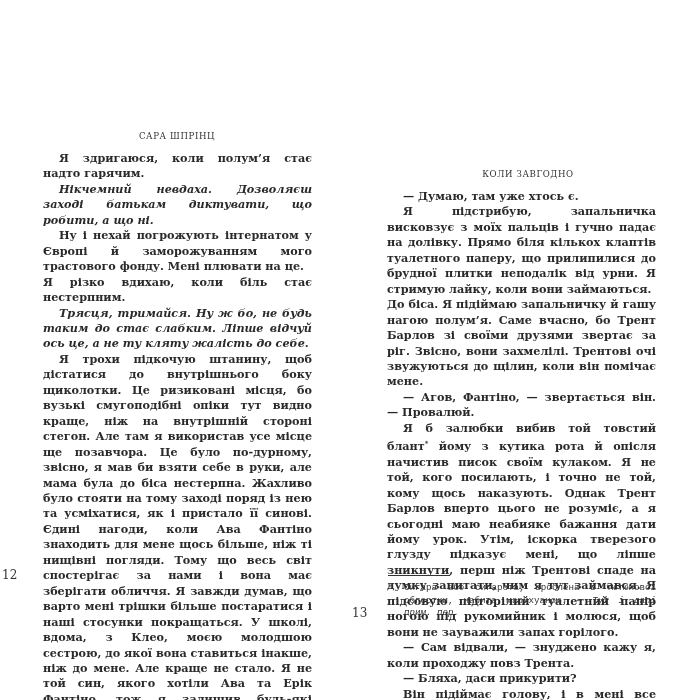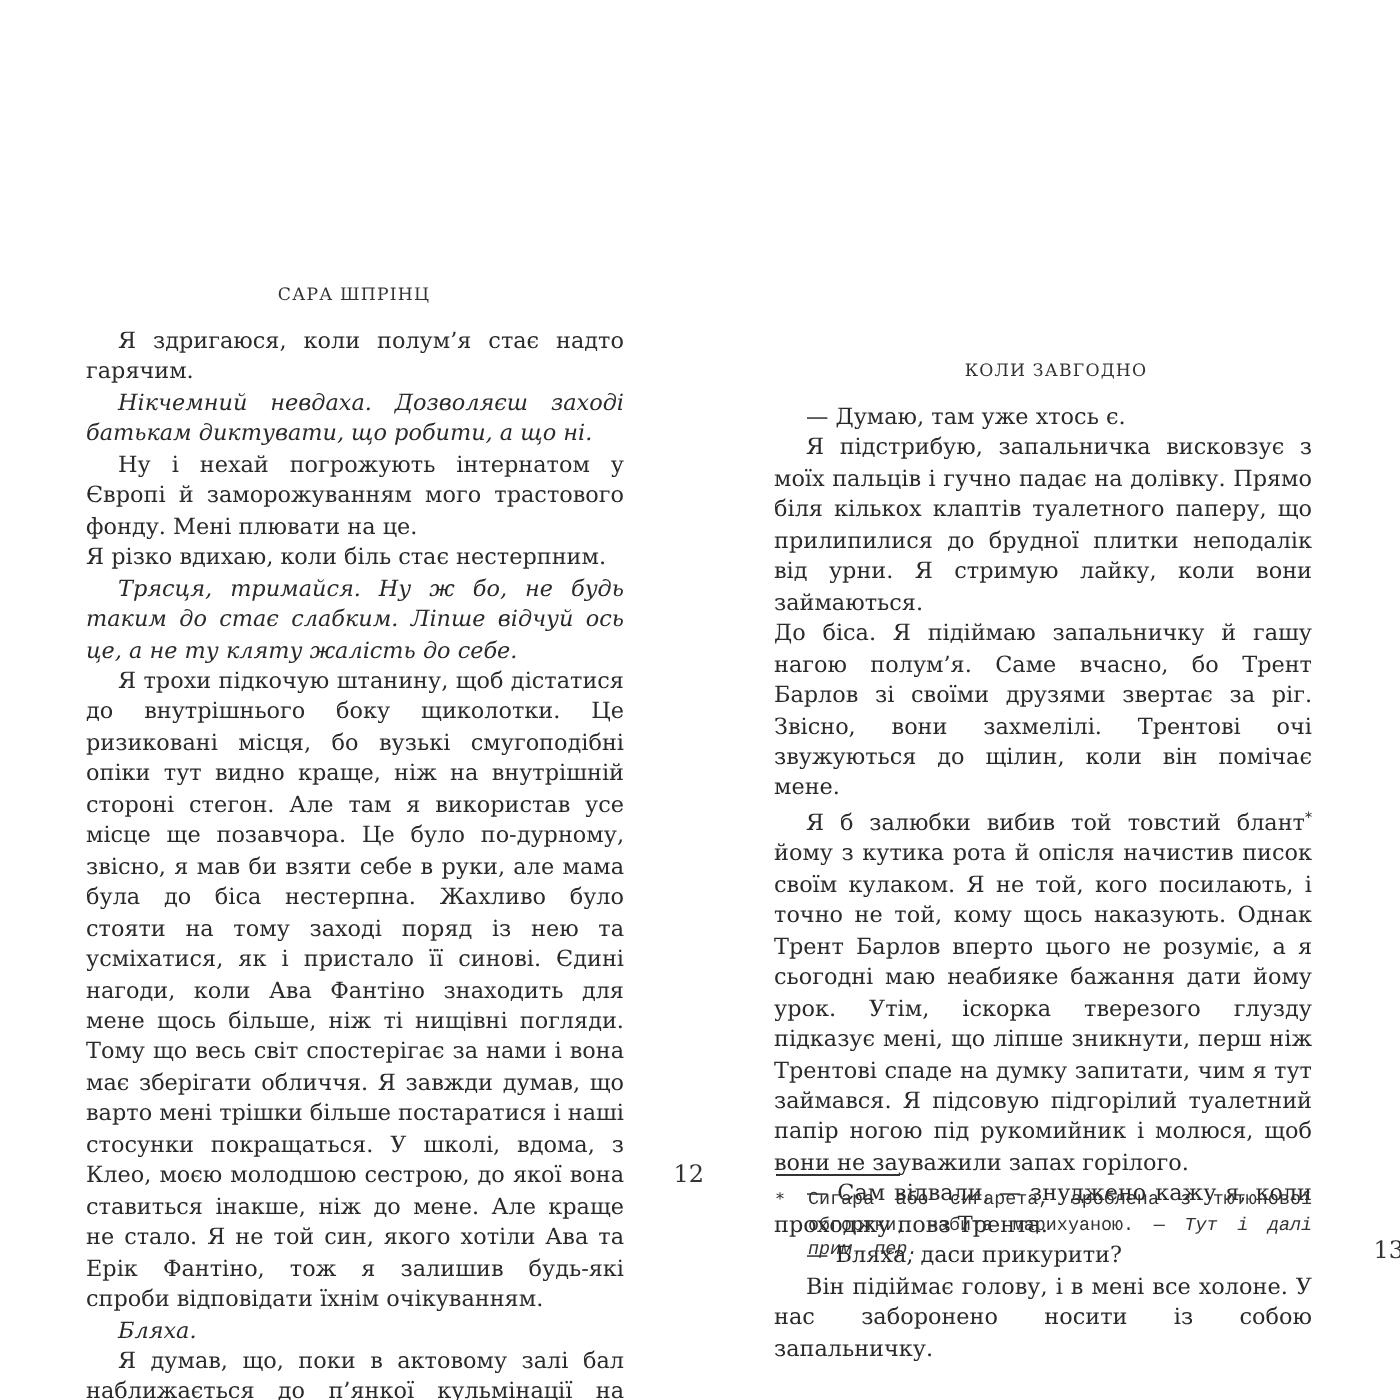--- a/index.html
+++ b/index.html
@@ -1,40 +1,40 @@
 <!DOCTYPE html>
 <html><head>
 <meta charset="utf-8">
 <style>
   html, body { margin: 0; padding: 0; background: #ffffff; }
   body { width: 700px; height: 700px; position: relative; overflow: hidden;
          font-family: "DejaVu Serif", "Liberation Serif", serif; color: #2a2a2a; }
-  .page { position: absolute; top: 16px; width: 350px; height: 572px; }
+  .page { position: absolute; top: 4px; width: 350px; height: 572px; }
   .page.left { left: 0; }
   .page.right { left: 350px; margin-top: 38px; }
   .running-head { position: absolute; top: 127px; width: 100%; text-align: center;
                   font-size: 8.6px; letter-spacing: 0.6px; color: #333; }
   .left .running-head { left: 2px; }
   .right .running-head { left: 3px; }
   .text { position: absolute; top: 147px; width: 269px;
           font-size: 11.2px; line-height: 15.45px; text-align: justify;
           hyphens: manual; }
   .left .text { left: 43px; }
   .right .text { left: 37px; }
-  .text p { margin: 0; text-indent: 16px; text-align-last: left; }
+  .text p { margin: 0; text-indent: 16px; text-align-last: left; font-weight: bold; }
   .text p.noindent { text-indent: 0; }
   .it { font-style: italic; }
   .sup { font-size: 7px; vertical-align: 4px; }
   .fn-rule { position: absolute; left: 38px; top: 533px; width: 62px; height: 0;
              border-top: 1px solid #333; }
   .footnote { position: absolute; left: 38px; top: 540px; width: 268px;
               font-size: 9.2px; line-height: 12.5px; text-align: justify; color: #333; }
   .footnote .mark { position: absolute; left: 0; top: 0; font-size: 8px; }
   .footnote .body { margin-left: 16px; display: block; font-family: Liberation Mono, monospace; }
-  .folio { position: absolute; top: 564px; width: 100%; text-align: right;
+  .folio { position: absolute; top: 564px; width: 100%; text-align: left;
            font-size: 12px; color: #333; }
   .left .folio { left: 2px; }
   .right .folio { left: 2px; }
 </style>
 </head>
 <body>
 
 <div class="page left">
   <div class="running-head">САРА ШПРІНЦ</div>
   <div class="text">
@@ -49,20 +49,21 @@
   </div>
   <div class="folio">12</div>
 </div>
 
 <div class="page right">
   <div class="running-head">КОЛИ ЗАВГОДНО</div>
   <div class="text">
     <p>— Думаю, там уже хтось є.</p>
     <p>Я підстрибую, запальничка висковзує з моїх пальців і гучно падає на долівку. Прямо біля кількох клаптів туалетного паперу, що прилипилися до брудної плитки неподалік від урни. Я стримую лайку, коли вони займаються.</p>
     <p class="noindent">До біса. Я підіймаю запальничку й гашу нагою полум’я. Саме вчасно, бо Трент Барлов зі своїми друзями звертає за ріг. Звісно, вони захмелілі. Трентові очі звужуються до щілин, коли він помічає мене.</p>
+    <p>— Агов, Фантіно, — звертається він. — Провалюй.</p>
     <p><span>Я б залюбки вибив той товстий блант</span><span class="sup">*</span><span> йому з кутика рота й опісля начистив писок своїм кулаком. Я не той, кого посилають, і точно не той, кому щось наказують. Однак Трент Барлов вперто цього не розуміє, а я сьогодні маю неабияке бажання дати йому урок. Утім, іскорка тверезого глузду підказує мені, що ліпше зникнути, перш ніж Трентові спаде на думку запитати, чим я тут займався. Я підсовую підгорілий туалетний папір ногою під рукомийник і молюся, щоб вони не зауважили запах горілого.</span></p>
     <p>— Сам відвали, — знуджено кажу я, коли проходжу повз Трента.</p>
     <p>— Бляха, даси прикурити?</p>
     <p><span>Він підіймає голову, і в мені все холоне. У нас заборонено носити із собою запальничку. </span></p>
   </div>
   <div class="fn-rule"></div>
   <div class="footnote">
     <span class="mark">*</span>
     <span class="body"><span>Сигара або сигарета, зроблена з тютюнової обгортки, набита марихуаною. — </span><span class="it">Тут і далі прим. пер.</span></span>
   </div>

